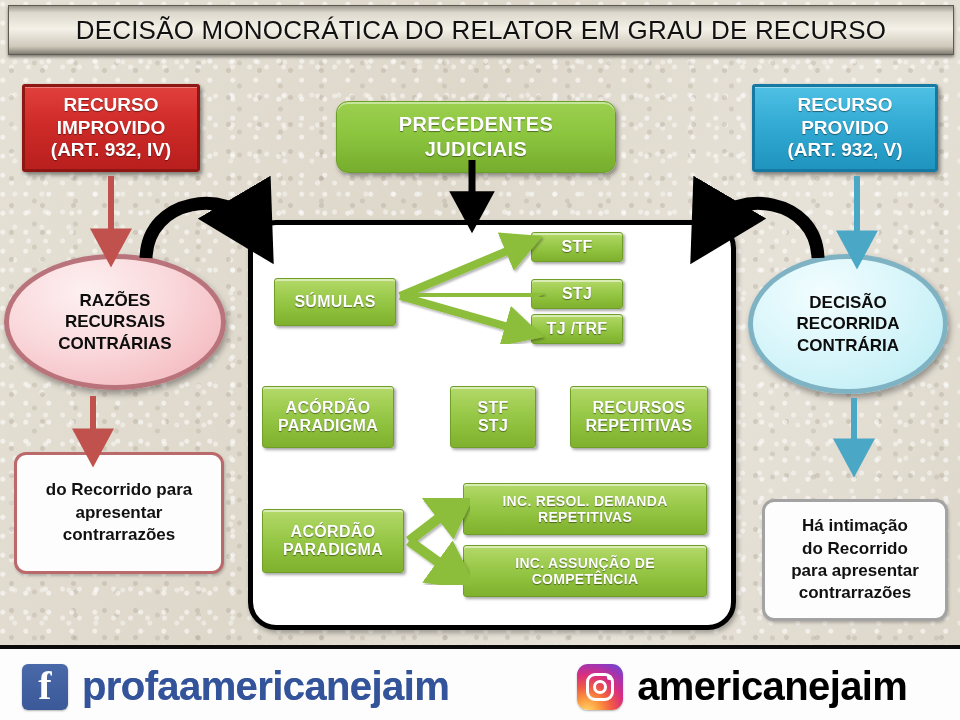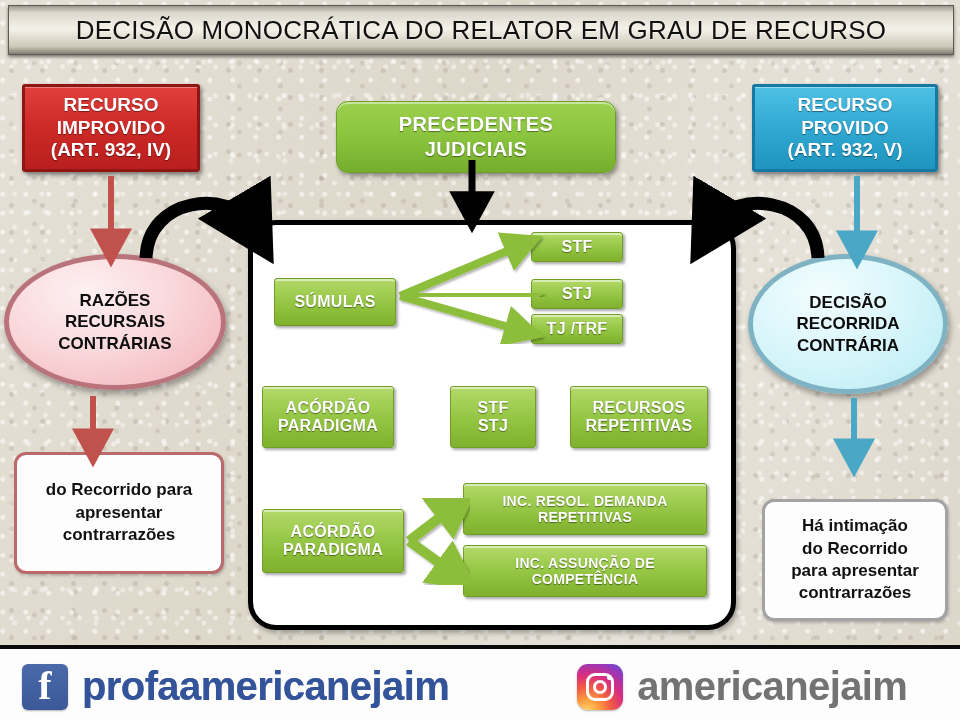--- a/index.html
+++ b/index.html
@@ -135,21 +135,21 @@
   .ig-icon .lens{
     position:absolute;left:16px;top:16px;width:14px;height:14px;
     border:3.5px solid #fff;border-radius:50%;box-sizing:border-box;
   }
   .ig-icon .dot{
     position:absolute;right:11px;top:11px;width:5px;height:5px;
     background:#fff;border-radius:50%;
   }
   .ig-text{
     margin-left:14px;font-size:40px;font-weight:bold;letter-spacing:-.6px;
-    color:#737373;
+    color:#000000;
     text-shadow:0 1px 1px rgba(255,255,255,.6);
   }
   
   #arrows{position:absolute;left:0;top:0;width:960px;height:720px;pointer-events:none;}
 </style>
 </head>
 <body>
 
 <div id="bg"></div>
 

